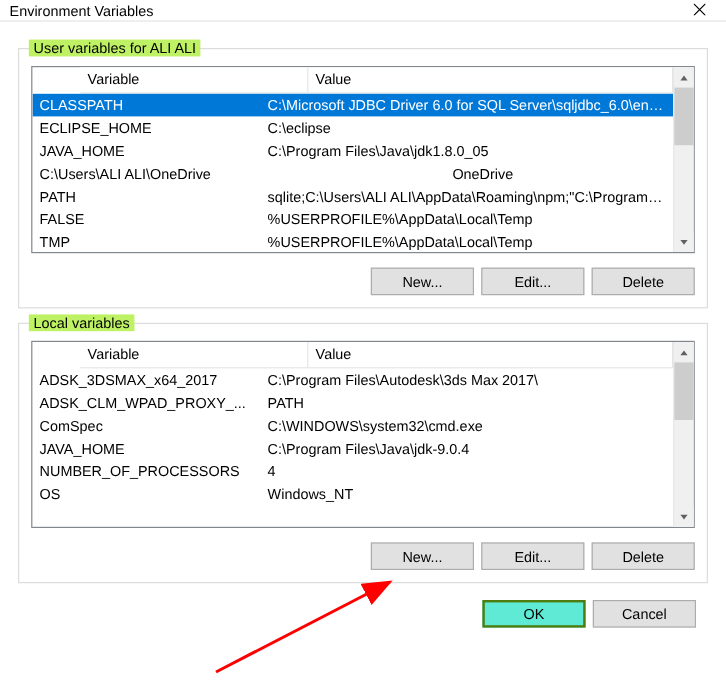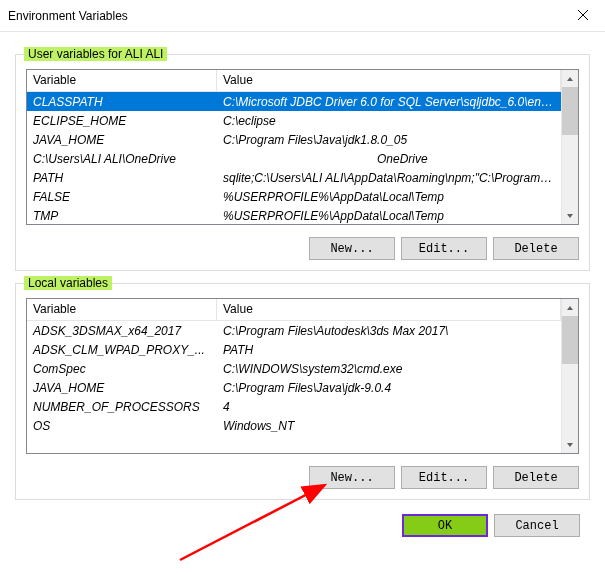--- a/index.html
+++ b/index.html
@@ -11,21 +11,21 @@
     color: #000;
     width: 605px;
     height: 573px;
     position: relative;
     overflow: hidden;
   }
   .titlebar {
     display: flex;
     align-items: center;
     justify-content: space-between;
-    height: 32px;
+    height: 18px;
     padding: 0 0 0 8px;
     border-bottom: 1px solid #e5e5e5;
   }
   .titlebar .title { font-size: 12px; }
   .titlebar .close {
     width: 45px;
     height: 30px;
     display: flex;
     align-items: center;
     justify-content: center;
@@ -58,40 +58,40 @@
     overflow: hidden;
     display: flex;
     flex-direction: column;
   }
   .table-header {
     display: flex;
     background: #fff;
     border-bottom: 1px solid #e5e5e5;
     height: 22px;
     flex: 0 0 22px;
+    margin-left: 40px;
   }
   .th {
     padding: 3px 6px;
     border-right: 1px solid #e5e5e5;
     font-size: 12px;
     white-space: nowrap;
     cursor: pointer;
   }
   .col-var { width: 190px; flex: 0 0 190px; }
   .col-val { flex: 1; }
   .table-body {
     flex: 1;
     overflow: hidden;
   }
   .tr {
     display: flex;
     height: 19px;
     align-items: center;
     cursor: pointer;
-    font-style: italic;
   }
   .tr.selected {
     background: #0078d7;
     color: #fff;
   }
   .td {
     padding: 2px 6px;
     white-space: nowrap;
     overflow: hidden;
     text-overflow: ellipsis;
@@ -133,23 +133,23 @@
     margin-top: 12px;
   }
   .btn {
     min-width: 86px;
     height: 23px;
     border: 1px solid #adadad;
     background: #e1e1e1;
     font-size: 12px;
     padding: 0 12px;
     cursor: pointer;
-    font-family: Liberation Mono, monospace;
-  }
-  .btn.default { border: 2px solid #6d28d9; background: #84cc16; }
+    font-family: Liberation Sans, sans-serif;
+  }
+  .btn.default { border: 2px solid #4d7c0f; background: #5eead4; }
   .dialog-buttons {
     display: flex;
     justify-content: flex-end;
     gap: 6px;
     padding: 14px 25px 0 0;
   }
   .arrow-annotation {
     position: absolute;
     left: 170px;
     top: 475px;

